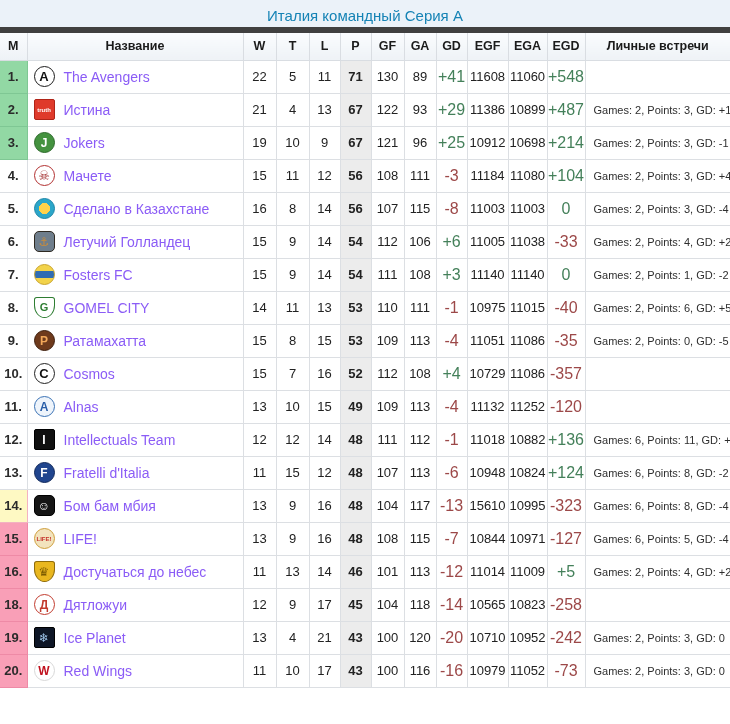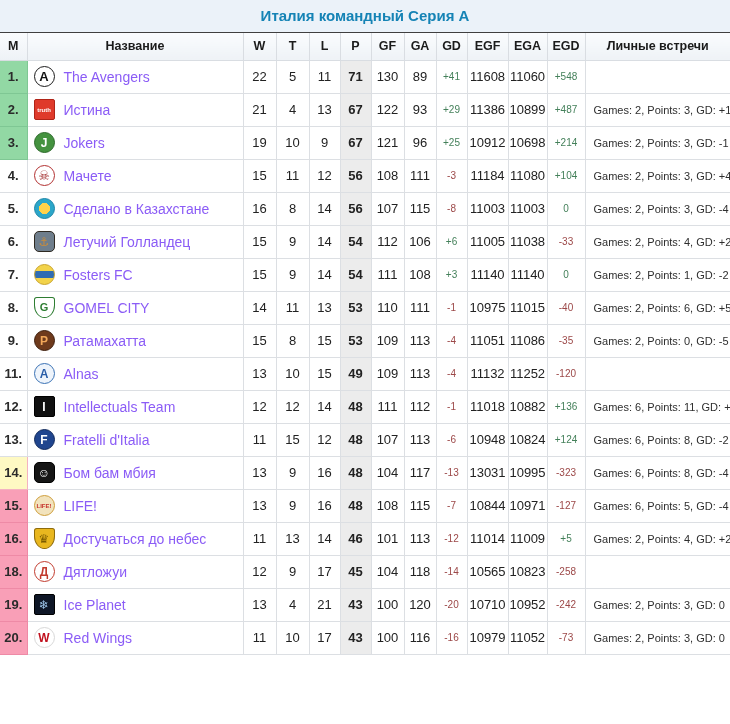--- a/index.html
+++ b/index.html
@@ -1,23 +1,23 @@
 <!DOCTYPE html>
 <html><head>
 <meta charset="utf-8">
 <style>
   * { margin:0; padding:0; box-sizing:border-box; }
   html,body { width:730px; height:724px; overflow:hidden; background:#fff;
     font-family:"Liberation Sans","DejaVu Sans",sans-serif; }
   .wrap { width:730px; }
   table { width:730px; border-collapse:collapse; table-layout:fixed; }
   caption.title-bar {
-    height:33px; background:#ebf2f9; border-bottom:1px solid #404040;
+    height:33px; background:#ebf2f9; border-bottom:6px solid #404040;
     text-align:center; vertical-align:middle; line-height:32px;
-    font-size:15px; font-weight:bold; color:#1583b5; caption-side:top;
+    font-size:15px; font-weight:normal; color:#1583b5; caption-side:top;
   }
   thead th {
     height:27px; background:linear-gradient(180deg,#fafcfe,#eef2f6);
     border:1px solid #d9dde2; border-top:none;
     font-size:12.5px; font-weight:bold; color:#1b1b1b; text-align:center;
   }
   thead th:first-child { border-left:none; }
   thead th:last-child { border-right:none; }
   tbody td {
     height:33px; border:1px solid #dcdfe3; background:#fff;
@@ -34,21 +34,21 @@
   a.team-link { display:flex; align-items:center; gap:9px; text-decoration:none; cursor:pointer; }
   .team-name { font-size:14px; color:#8b5cf6; }
   .logo { width:21px; height:21px; flex:0 0 21px; display:flex; align-items:center;
     justify-content:center; font-weight:bold; line-height:1; overflow:hidden; }
   .logo.circle { border-radius:50%; }
   .logo.rounded { border-radius:5px; }
   .logo.square { border-radius:2px; }
   .logo.shield { border-radius:3px 3px 55% 55% / 3px 3px 65% 65%; }
   td.p-col { background:#ececec; font-weight:bold; }
   td.num-b { font-weight:normal; }
-  td.gd { font-size:10px; }
+  td.gd { font-size:16px; }
   .pos { color:#44805a; }
   .neg { color:#9c4848; }
   td.h2h { font-size:11px; color:#2e2e2e; text-align:left; padding-left:8px; }
 </style>
 </head>
 <body>
 
 <div class="wrap">
   <table>
     <caption class="title-bar">Италия командный Серия А</caption>
@@ -259,20 +259,40 @@
           <td class="p-col">53</td>
           <td>109</td>
           <td>113</td>
           <td class="gd neg">-4</td>
           <td class="num-b">11051</td>
           <td class="num-b">11086</td>
           <td class="gd neg">-35</td>
           <td class="h2h">Games: 2, Points: 0, GD: -5</td>
         </tr>
         <tr>
+          <td class="rank">10.</td>
+          <td class="name-cell">
+            <a class="team-link">
+              <span class="logo circle" style="background: rgb(255, 255, 255); border: 1px solid rgb(34, 34, 34); color: rgb(17, 17, 17); font-size: 13px;">C</span>
+              <span class="team-name">Cosmos</span>
+            </a>
+          </td>
+          <td>15</td>
+          <td>7</td>
+          <td>16</td>
+          <td class="p-col">52</td>
+          <td>112</td>
+          <td>108</td>
+          <td class="gd pos">+4</td>
+          <td class="num-b">10729</td>
+          <td class="num-b">11086</td>
+          <td class="gd neg">-357</td>
+          <td class="h2h"></td>
+        </tr>
+        <tr>
           <td class="rank">11.</td>
           <td class="name-cell">
             <a class="team-link">
               <span class="logo circle" style="background: rgb(238, 244, 251); border: 1px solid rgb(58, 114, 181); color: rgb(42, 94, 168); font-size: 12px;">A</span>
               <span class="team-name">Alnas</span>
             </a>
           </td>
           <td>13</td>
           <td>10</td>
           <td>15</td>
@@ -333,21 +353,21 @@
               <span class="team-name">Бом бам мбия</span>
             </a>
           </td>
           <td>13</td>
           <td>9</td>
           <td>16</td>
           <td class="p-col">48</td>
           <td>104</td>
           <td>117</td>
           <td class="gd neg">-13</td>
-          <td class="num-b">13031</td>
+          <td class="num-b">15610</td>
           <td class="num-b">10995</td>
           <td class="gd neg">-323</td>
           <td class="h2h">Games: 6, Points: 8, GD: -4</td>
         </tr>
         <tr>
           <td class="rank zone-pink">15.</td>
           <td class="name-cell">
             <a class="team-link">
               <span class="logo circle" style="background: rgb(242, 227, 189); border: 1px solid rgb(207, 159, 60); color: rgb(197, 51, 43); font-size: 6px;">LIFE!</span>
               <span class="team-name">LIFE!</span>

